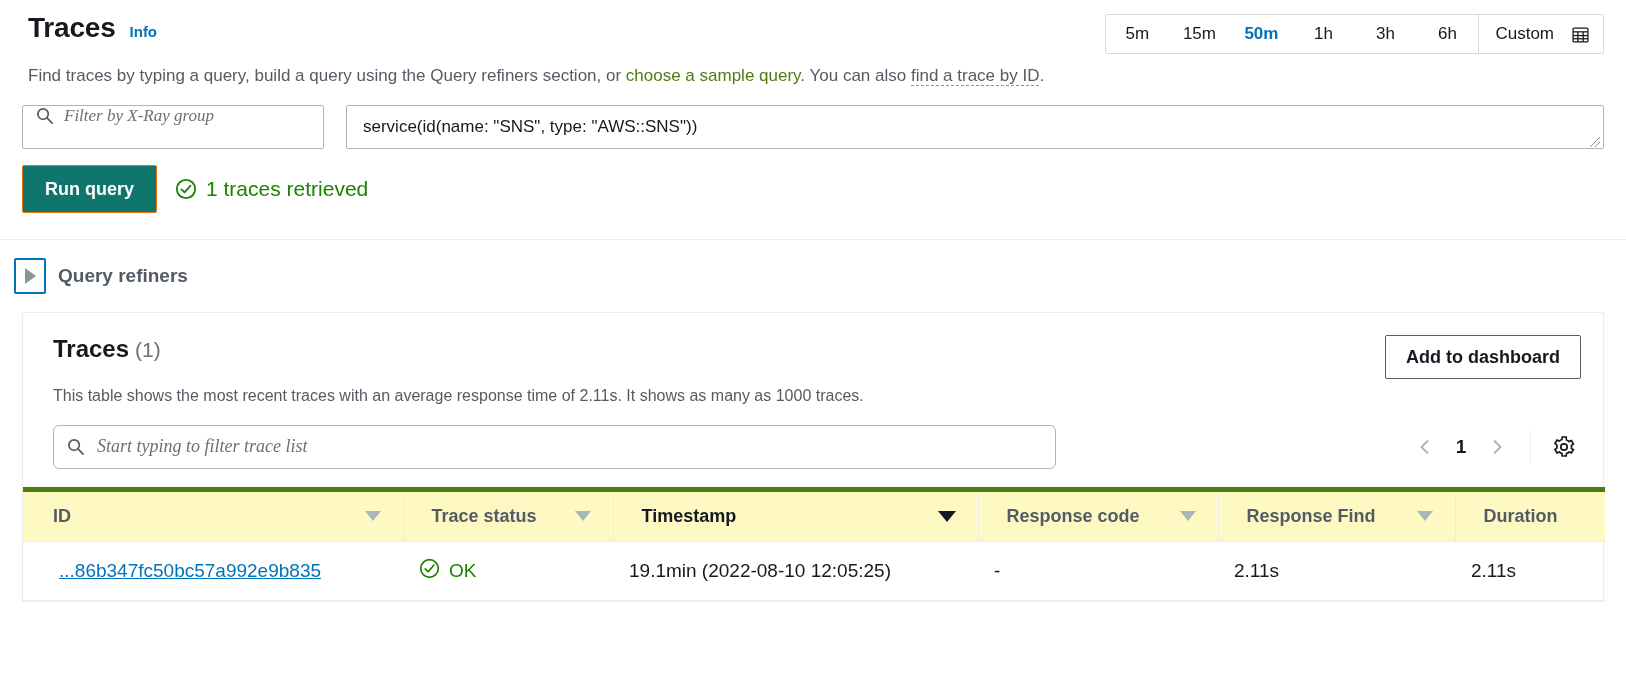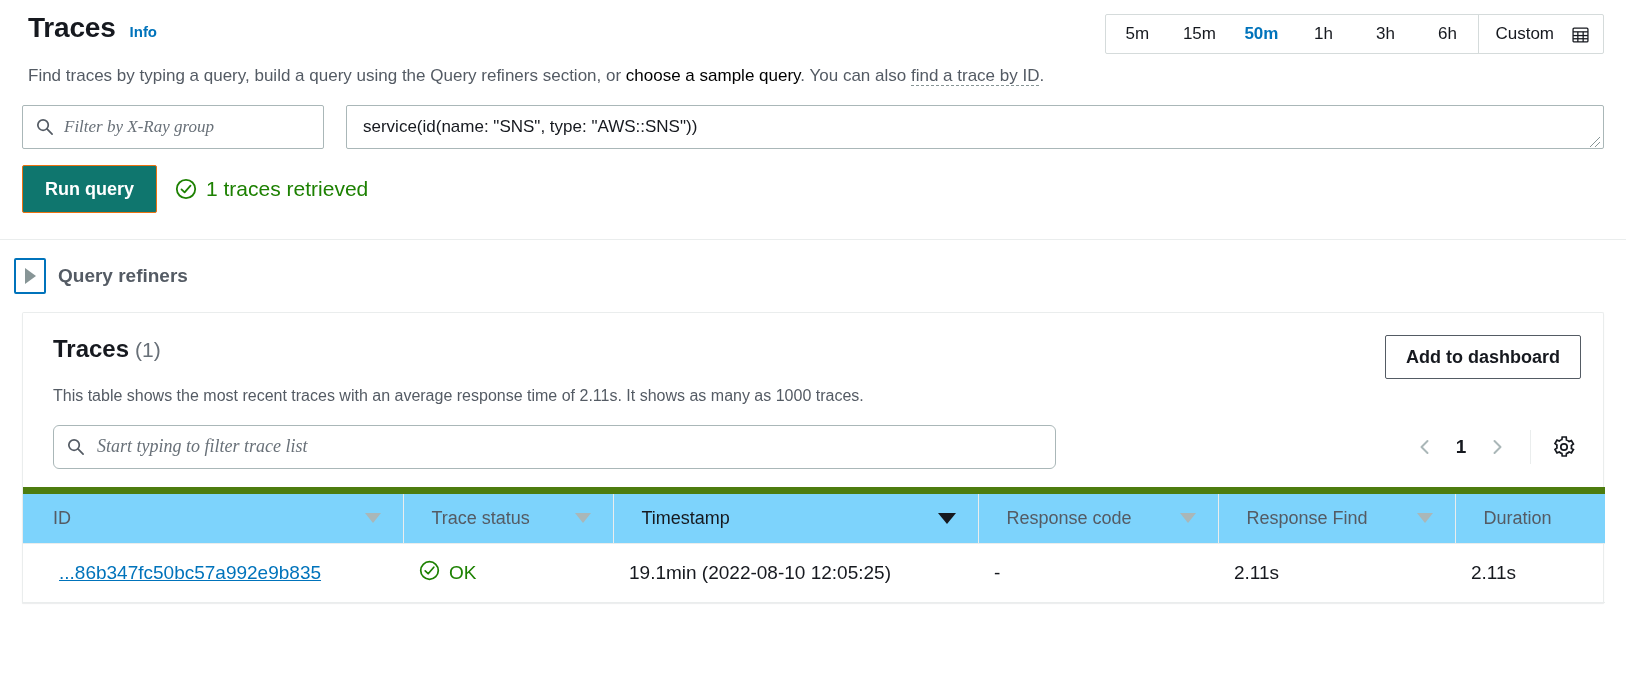--- a/index.html
+++ b/index.html
@@ -40,33 +40,33 @@
     display: flex; align-items: center; gap: 18px; padding: 0 14px 0 16px;
     font-size: 17px; color: #16191f; cursor: pointer;
   }
   .cal-icon { width: 17px; height: 17px; display:block; }
 
   
   .desc {
     padding: 10px 28px 0 28px;
     font-size: 17px; color: #545b64; line-height: 1.45;
   }
-  .desc a.blue { color: #000000; text-decoration: none; cursor: pointer; }
+  .desc a.blue { color: #4d7c0f; text-decoration: none; cursor: pointer; }
   .desc .dotted {
     color: #545b64; border-bottom: 1px dashed #879596; cursor: pointer;
   }
 
   
   .query-row {
     display: flex; gap: 22px; padding: 16px 22px 0 22px; align-items: flex-start;
   }
   .group-filter {
     position: relative; width: 302px; height: 44px;
     border: 1px solid #aab7b8; border-radius: 2px; background: #fff;
-    display: flex; align-items: center; padding: 0 10px 0 12px; gap: 10px;
+    display: flex; padding: 0 10px 0 12px; gap: 10px;
   }
   .search-glyph { flex: none; width: 19px; height: 19px; display:block; }
   .group-filter .ph {
     font-size: 17px; color: #687078; font-style: italic; font-family: "Liberation Serif", serif;
   }
   .query-box {
     position: relative; flex: 1; height: 44px;
     border: 1px solid #aab7b8; border-radius: 2px; background: #fff;
     display: flex; align-items: center; padding: 0 16px;
   }
@@ -138,25 +138,25 @@
   }
   .pager { display: flex; align-items: center; gap: 6px; margin-left: auto; }
   .chev { width: 34px; height: 34px; display: flex; align-items:center; justify-content:center; cursor:pointer; }
   .pagenum { font-size: 19px; font-weight: bold; color: #16191f; min-width: 26px; text-align: center; cursor: pointer; }
   .tool-sep { width: 1px; height: 34px; background: #eaeded; margin: 0 10px; }
   .gear-btn { width: 34px; height: 34px; display:flex; align-items:center; justify-content:center; cursor:pointer; }
 
   
   table.traces { width: 100%; border-collapse: collapse; table-layout: fixed; }
   table.traces thead th {
-    border-top: 7px solid #4d7c0f;
+    border-top: 5px solid #4d7c0f;
     border-bottom: 1px solid #eaeded;
-    background: #7dd3fc;
+    background: #fef9c3;
     text-align: left; padding: 14px 10px 14px 0;
-    font-size: 18px; font-weight: normal; color: #545b64;
+    font-size: 18px; font-weight: bold; color: #545b64;
     vertical-align: middle; white-space: nowrap;
   }
   table.traces thead th .th-inner {
     display: flex; align-items: center; justify-content: space-between; gap: 10px;
     padding-right: 12px;
   }
   table.traces thead th.first .th-inner { padding-left: 30px; }
   table.traces thead th + th { border-left: 1px solid #eaeded; padding-left: 12px; }
   table.traces thead th + th .th-inner { padding-left: 16px; }
   .sort-tri-outline {

